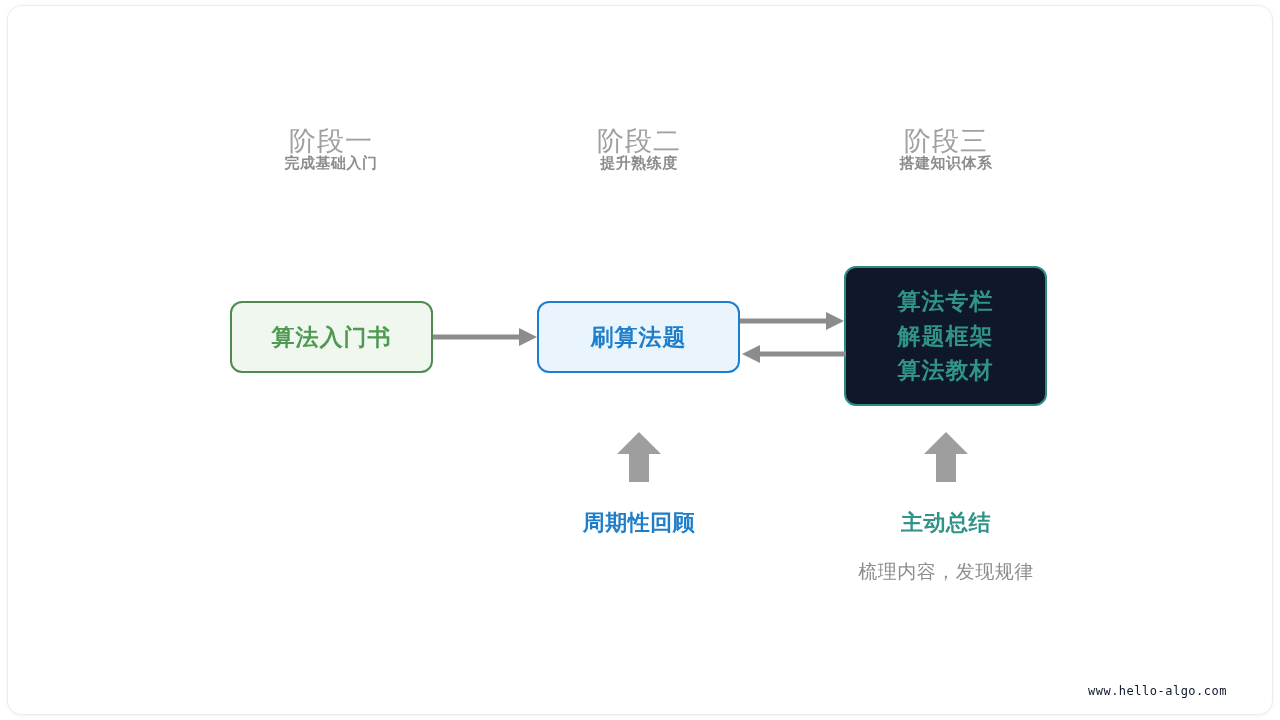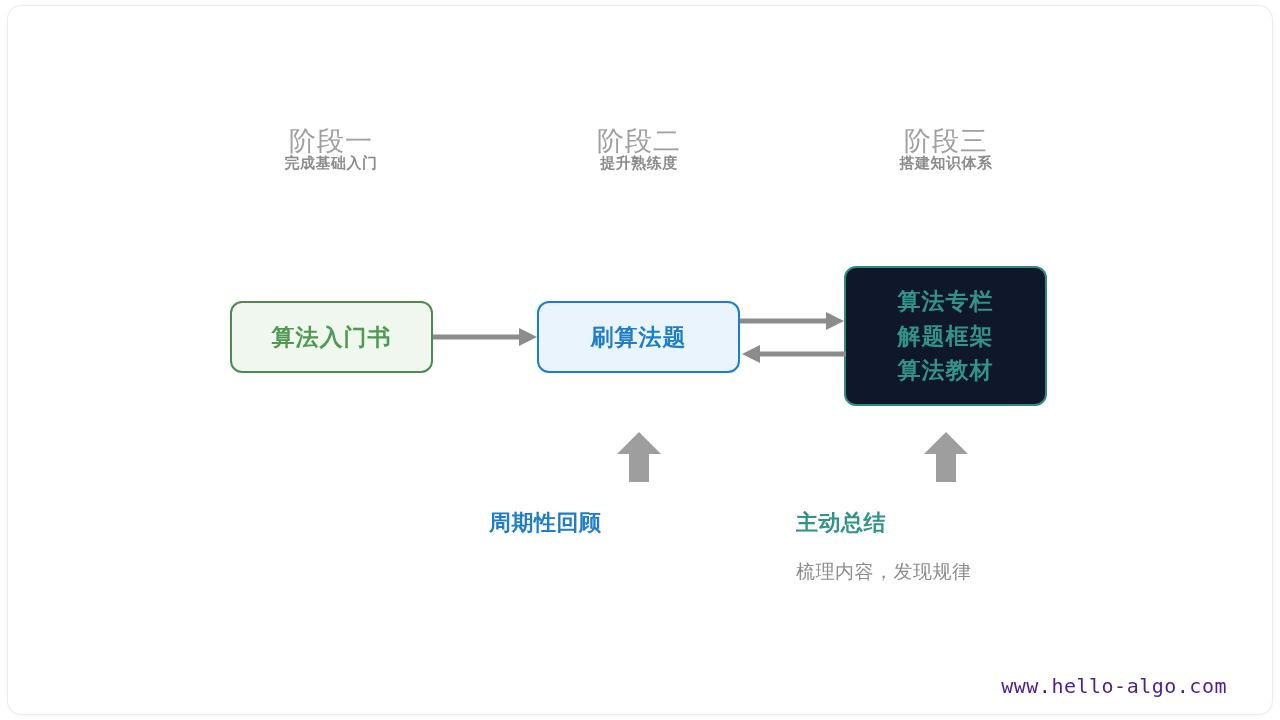--- a/index.html
+++ b/index.html
@@ -88,21 +88,21 @@
   
   .arrow-svg {
     position: absolute;
     overflow: visible;
   }
 
   
   .note {
     position: absolute;
     width: 300px;
-    text-align: left;
+    text-align: center;
   }
   .note-title {
     font-size: 22px;
     font-weight: bold;
     line-height: 1;
     letter-spacing: 0.5px;
   }
   .note-title.blue { color: #1f7ec9; }
   .note-title.teal { color: #31938a; }
   .note-desc {
@@ -112,22 +112,22 @@
     line-height: 1.55;
     letter-spacing: 0.5px;
   }
 
   
   .watermark {
     position: absolute;
     right: 42px;
     bottom: 22px;
     font-family: "DejaVu Sans Mono", "Liberation Mono", monospace;
-    font-size: 20px;
-    color: #4c1d95;
+    font-size: 12px;
+    color: #0f172a;
     letter-spacing: 0.5px;
     text-align: center;
   }
 </style>
 </head>
 <body>
 
 <div id="canvas">
   <div class="page-card"></div>
 

